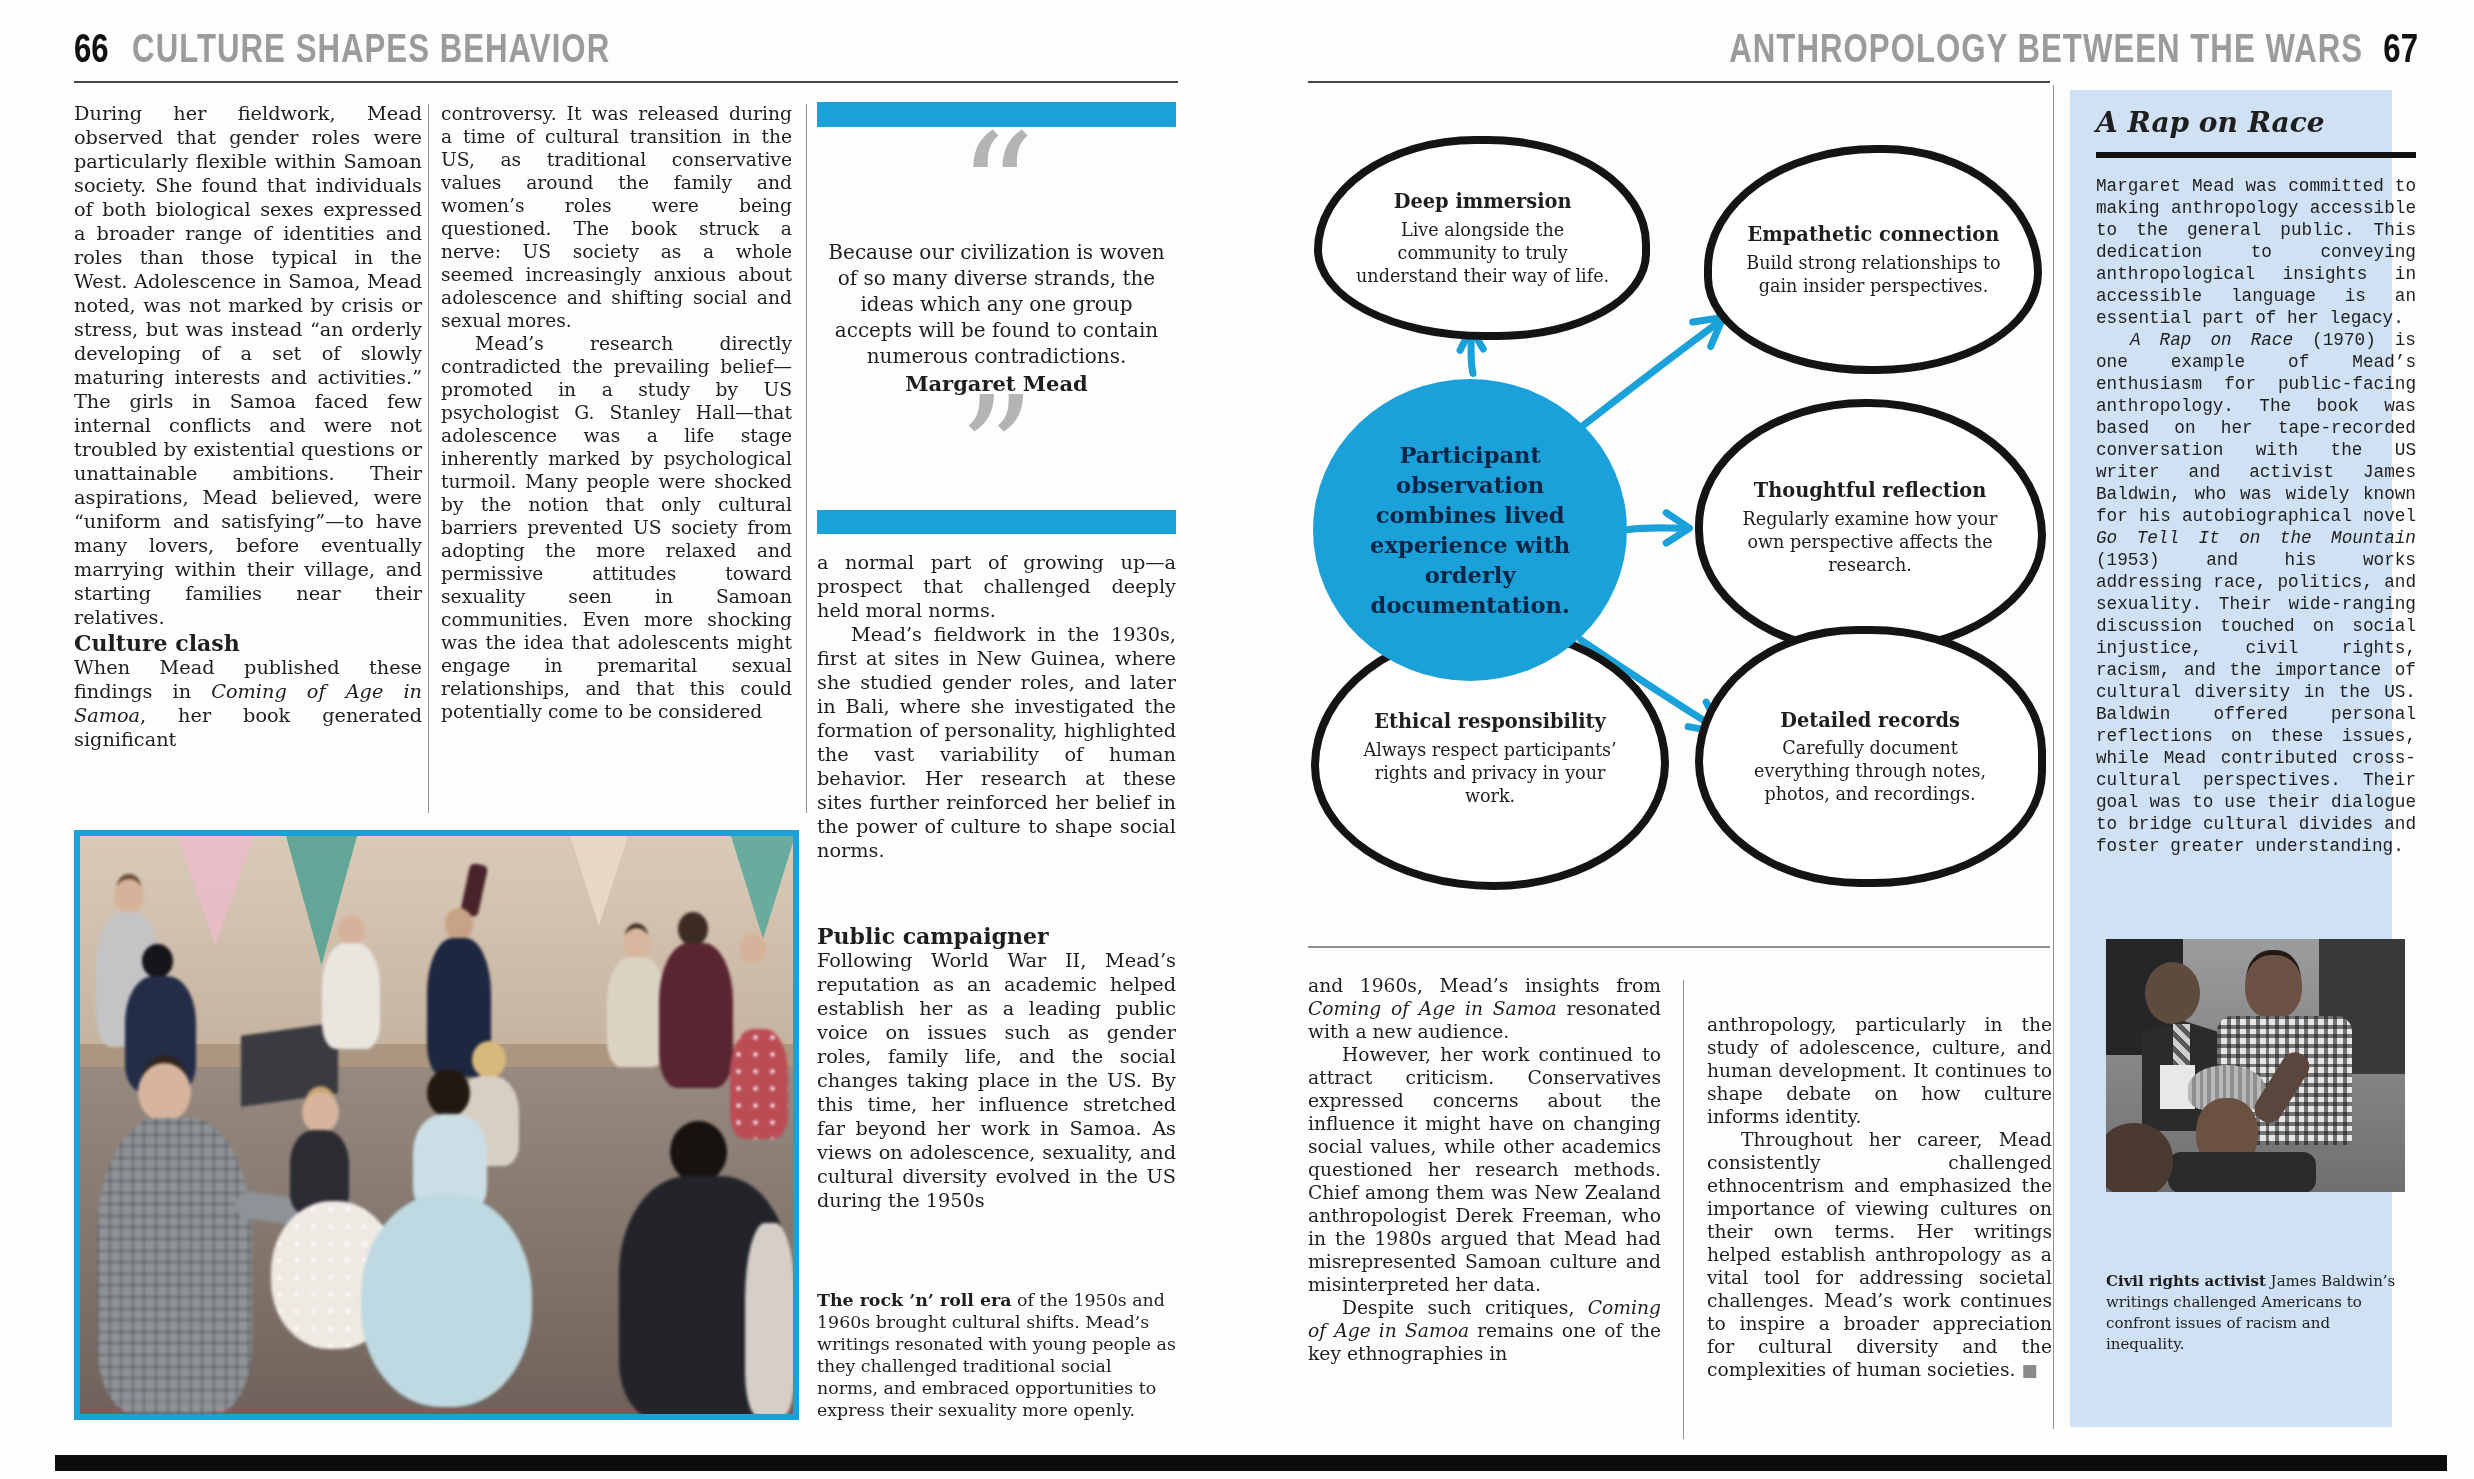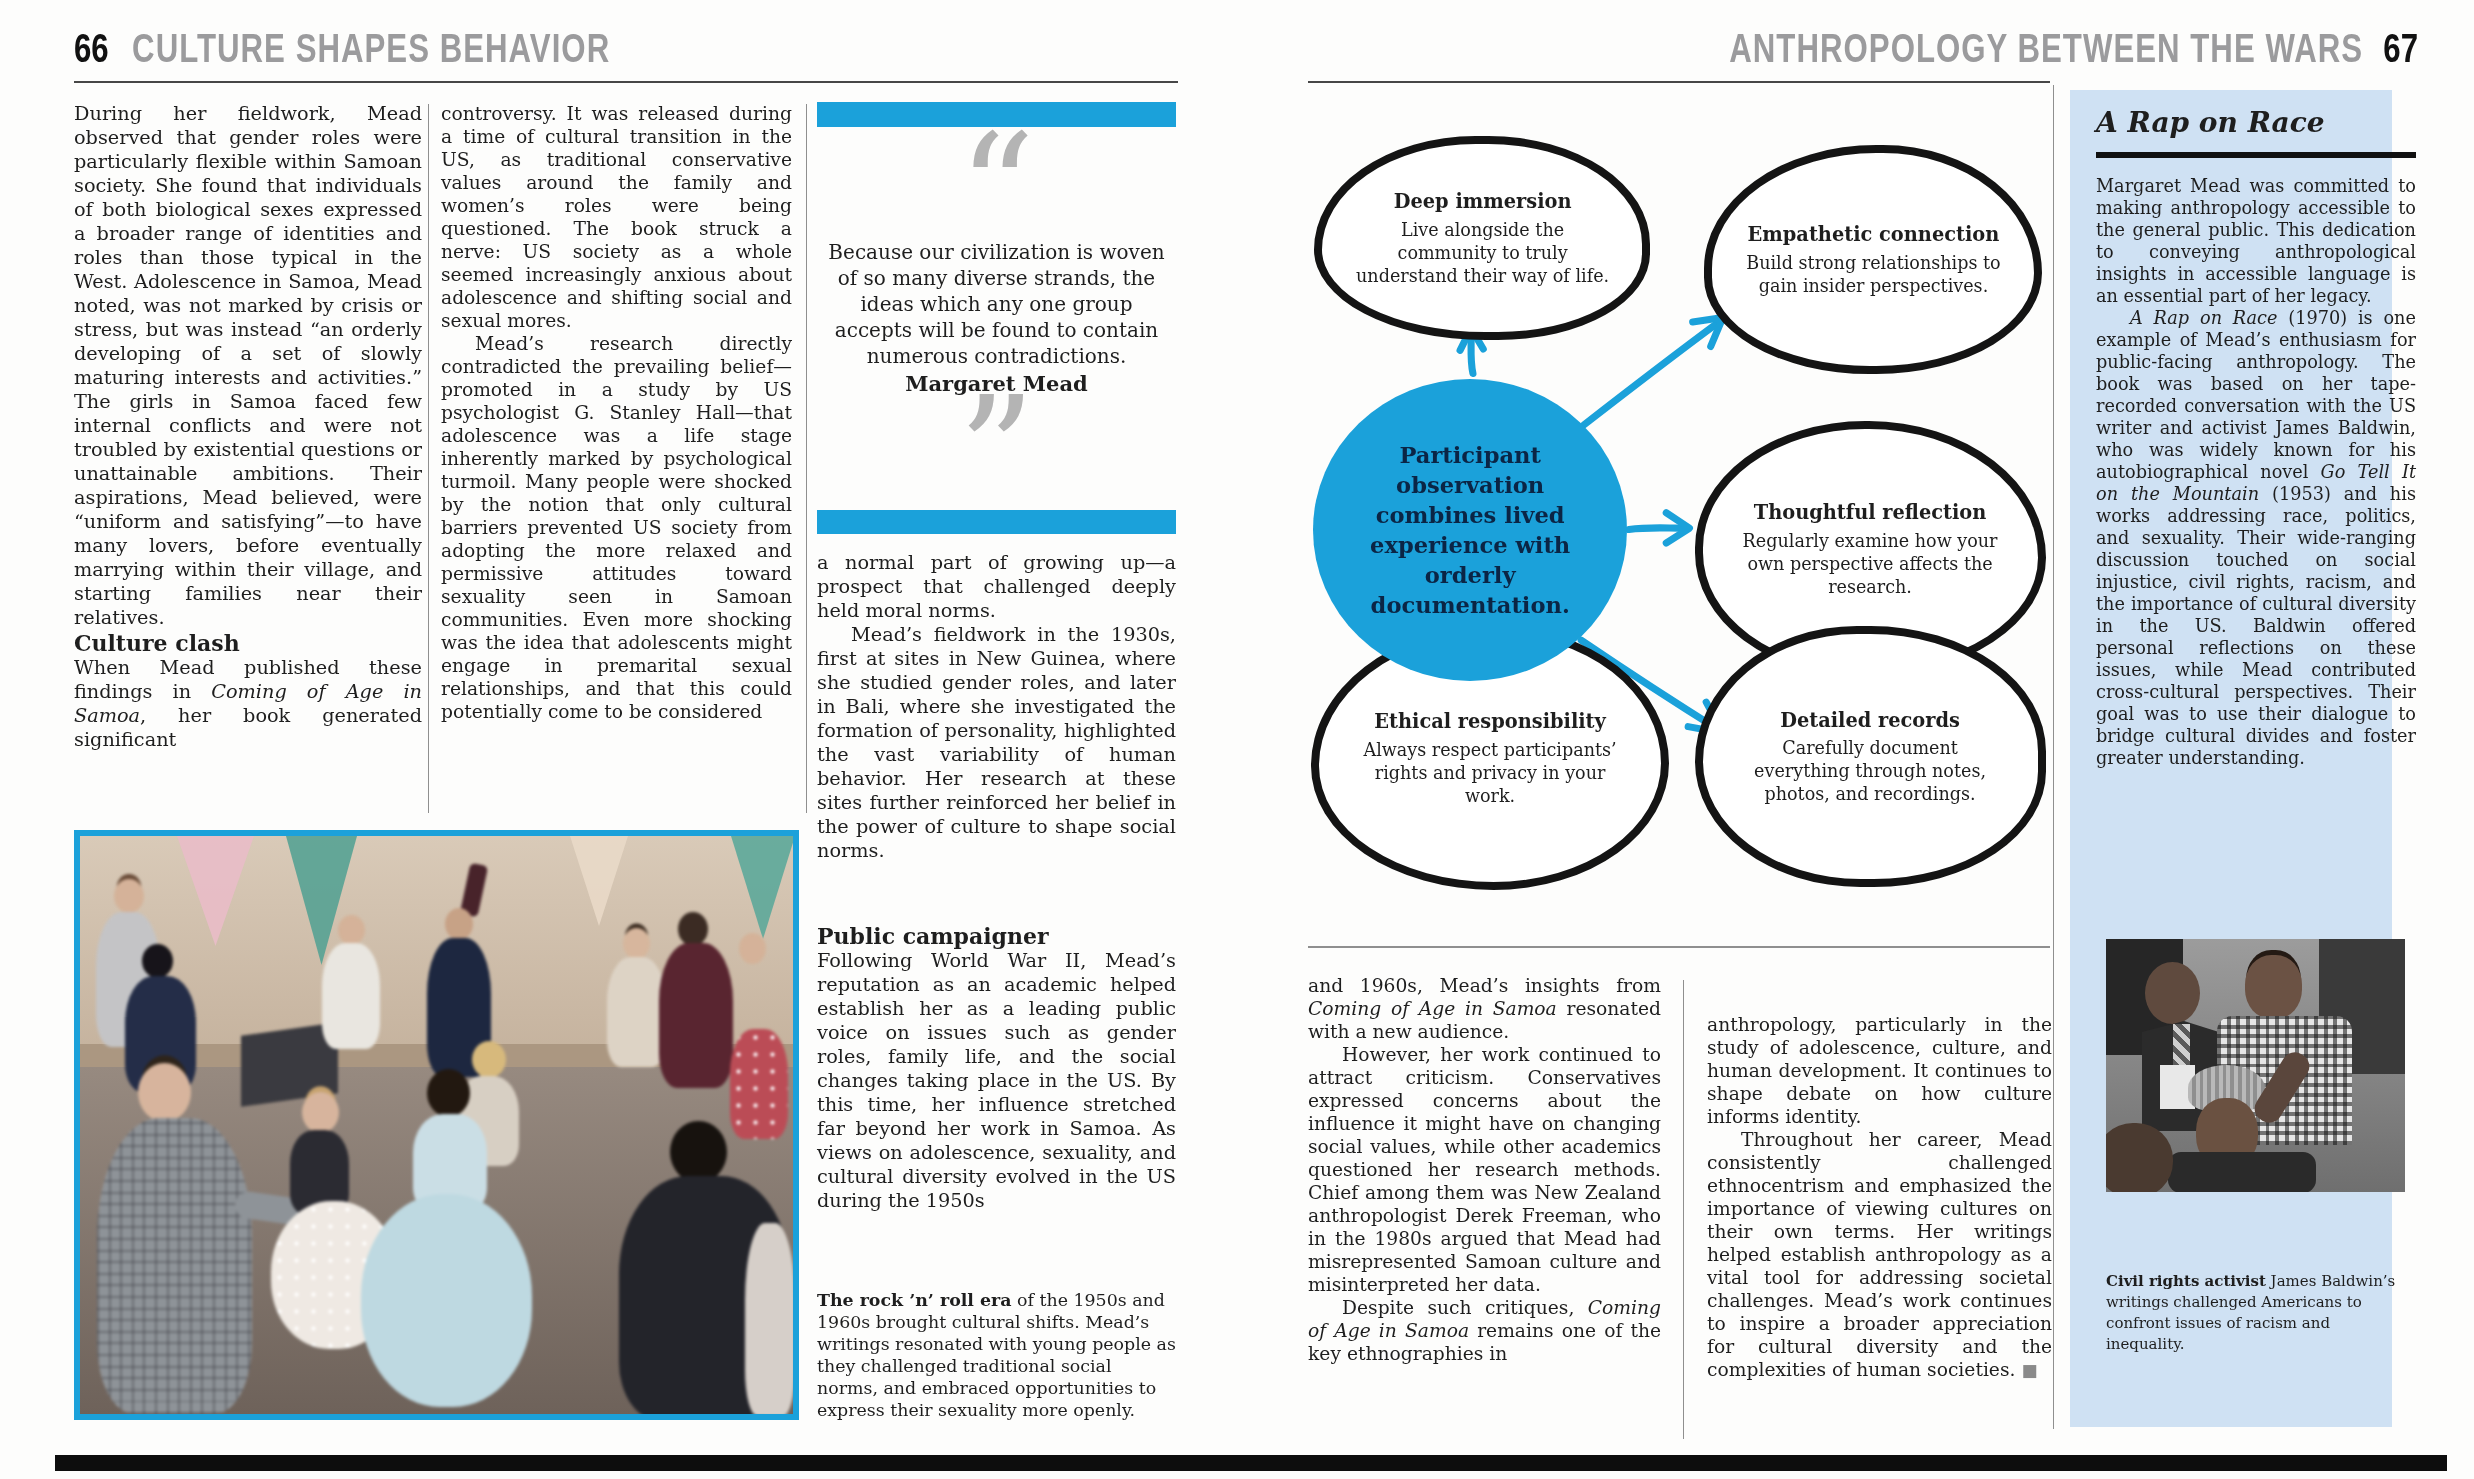--- a/index.html
+++ b/index.html
@@ -79,21 +79,21 @@
     border-radius:50%;display:flex;align-items:center;justify-content:center;text-align:center;}
   .center-ellipse .inner{width:76%;font-weight:bold;font-size:22.6px;line-height:30px;color:#0b2545;}
   
   .lower{font-size:18.7px;line-height:23px;}
   .endmark{color:#8a8a8a;font-size:17px;}
   
   .sidebar{position:absolute;left:2070px;top:90px;width:322px;height:1337px;background:var(--sidebar);}
   .sb-title{position:absolute;left:26px;top:15.5px;font-weight:bold;font-style:italic;font-size:28px;}
   .sb-rule{position:absolute;left:26px;top:62px;width:320px;height:5.8px;background:#111;}
   .sb-body{position:absolute;left:26px;top:85px;width:320px;text-align:justify;font-size:17.7px;line-height:22px;}
-  .sb-body p{margin:0;}
+  .sb-body p{margin:0;font-family:Liberation Mono, monospace;}
   .sb-photo{position:absolute;left:36px;top:849px;width:299px;height:253px;overflow:hidden;
     background:linear-gradient(#9c9c9c,#6f6f6f);}
   .gingham{background:
      repeating-linear-gradient(0deg, rgba(20,20,20,.55) 0 3.9px, transparent 3.9px 9.7px),
      repeating-linear-gradient(90deg, rgba(20,20,20,.55) 0 3.9px, transparent 3.9px 9.7px),#e6e6e6;}
   .ribs{background:repeating-linear-gradient(90deg,#b9b9b9 0 3.9px,#8f8f8f 3.9px 7.7px);}
   .sb-caption{position:absolute;left:36px;top:1141px;width:298px;font-size:15px;line-height:21px;margin-top:40px;}
   .sb-caption .lead{font-weight:bold;}
   
   .bottom-bar{position:absolute;left:55px;top:1455px;width:2392px;height:15.5px;background:#0d0d0d;}
@@ -206,21 +206,21 @@
       <h4>Empathetic connection</h4>
       <p>Build strong relationships to gain insider perspectives.</p>
     </div>
   </div>
   <div class="bubble b1" style="left:6.4px;top:46px;width:320px;height:188px;">
     <div class="inner">
       <h4>Deep immersion</h4>
       <p>Live alongside the community to truly understand their way of life.</p>
     </div>
   </div>
-  <div class="bubble b3" style="left:387px;top:331px;width:335px;height:240px;">
+  <div class="bubble b3" style="left:387px;top:309px;width:335px;height:240px;">
     <div class="inner">
       <h4>Thoughtful reflection</h4>
       <p>Regularly examine how your own perspective affects the research.</p>
     </div>
   </div>
   <div class="bubble b5" style="left:387px;top:536px;width:335px;height:245px;">
     <div class="inner">
       <h4>Detailed records</h4>
       <p>Carefully document everything through notes, photos, and recordings.</p>
     </div>

